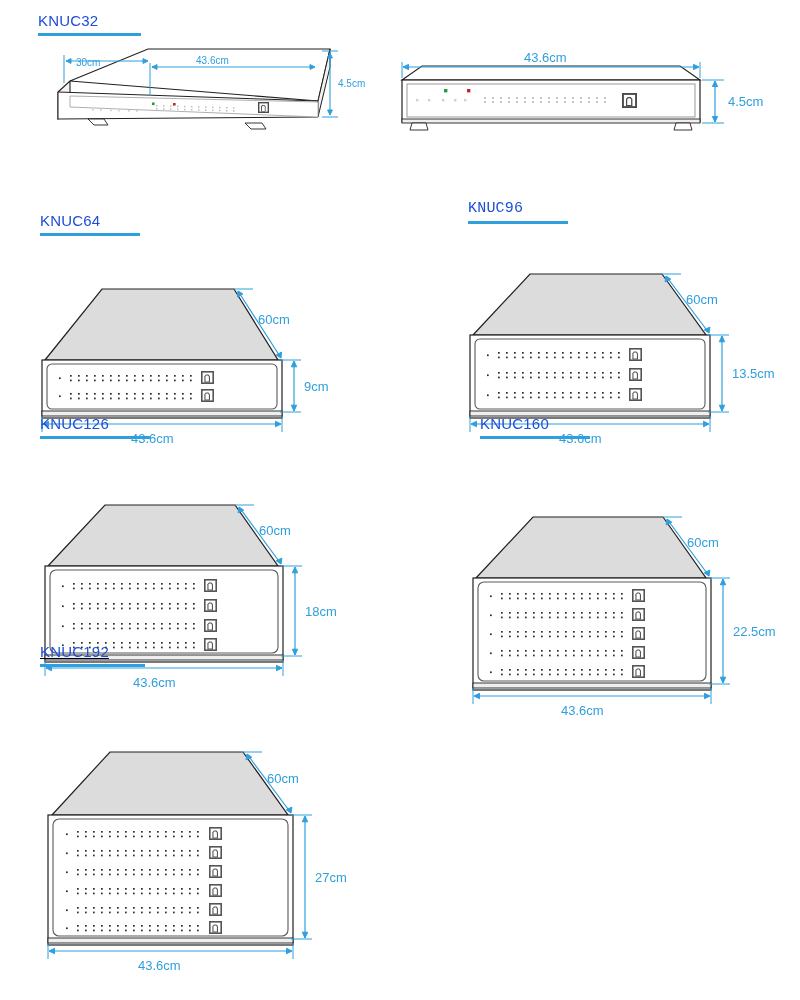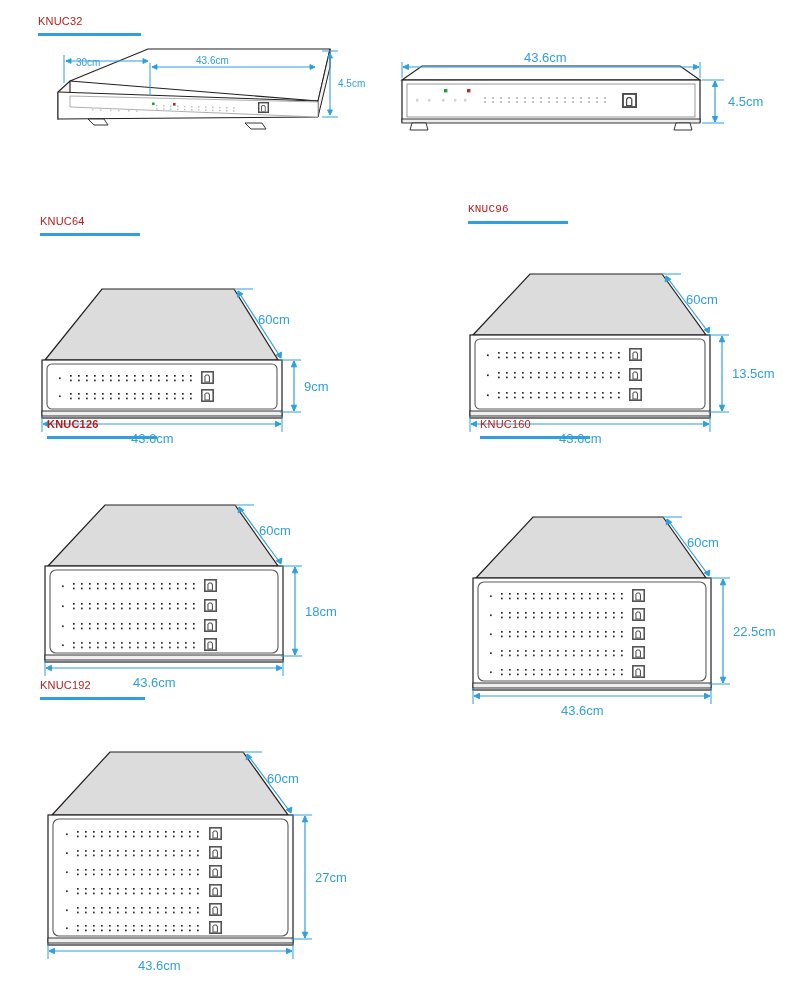--- a/index.html
+++ b/index.html
@@ -5,21 +5,21 @@
   html,body{margin:0;padding:0;}
   body{
     width:800px;height:1000px;background:#ffffff;
     font-family:"Liberation Sans", sans-serif;
     position:relative;overflow:hidden;
     -webkit-font-smoothing:antialiased;
   }
   .unit{position:absolute;text-align:center;}
   .title-wrap{position:absolute;}
   .title-text{
-    font-size:11px;color:#b91c1c;letter-spacing:.2px;
+    font-size:15px;color:#1d4ed8;letter-spacing:.2px;
     line-height:18px;white-space:nowrap;
   }
   .title-rule{height:2.5px;background:#2f9fdd;margin-top:3px;}
   svg{display:block;overflow:visible;}
   text.dim{
     font-family:"Liberation Sans", sans-serif;
     font-size:13px;fill:#2f9fdd;
   }
   text.dim.small{font-size:10px;}
   .blue{stroke:#2f9fdd;}
@@ -490,21 +490,21 @@
     <path class="blue" d="M12,184 L12,200" stroke-width="1" fill="none"></path>
     <path class="blue" d="M252,184 L252,200" stroke-width="1" fill="none"></path>
     <path class="blue" d="M13,192 L251,192" stroke-width="1.2" fill="none"></path>
     <path class="blue" d="M13,192 l5.5,-2.7 0,5.4 z" fill="#2f9fdd" stroke="none"></path>
     <path class="blue" d="M251,192 l-5.5,-2.7 0,5.4 z" fill="#2f9fdd" stroke="none"></path>
   </g>
   <text class="dim" x="101" y="211">43.6cm</text>
 </svg>
 </div>
 
-<div class="title-wrap" style="left:47px;top:415px;font-weight:bold;">
+<div class="title-wrap" style="left:40px;top:415px;">
   <div class="title-text">KNUC126</div>
   <div class="title-rule" style="width:110px;"></div>
 </div>
 
 <div class="unit" style="left:30px;top:450px;">
 <svg width="340" height="185" viewBox="0 0 340 185">
   <polygon points="18,116 75,55 205,55 248,116" fill="#dcdcdc" stroke="#231f20" stroke-width="1.2"></polygon>
   <rect x="15" y="116" width="238" height="96" fill="#ffffff" stroke="#231f20" stroke-width="1.2"></rect>
   <rect x="20" y="120" width="228" height="83" rx="6" fill="#ffffff" stroke="#5a5a5a" stroke-width="1.1"></rect>
   <rect x="15" y="205" width="238" height="5" fill="#efefef" stroke="#231f20" stroke-width=".9"></rect>
@@ -948,21 +948,21 @@
     <path class="blue" d="M15,238 L15,254" stroke-width="1" fill="none"></path>
     <path class="blue" d="M253,238 L253,254" stroke-width="1" fill="none"></path>
     <path class="blue" d="M16,246 L252,246" stroke-width="1.2" fill="none"></path>
     <path class="blue" d="M16,246 l5.5,-2.7 0,5.4 z" fill="#2f9fdd" stroke="none"></path>
     <path class="blue" d="M252,246 l-5.5,-2.7 0,5.4 z" fill="#2f9fdd" stroke="none"></path>
   </g>
   <text class="dim" x="103" y="265">43.6cm</text>
 </svg>
 </div>
 
-<div class="title-wrap" style="left:40px;top:676px;">
+<div class="title-wrap" style="left:40px;top:643px;text-decoration:underline;">
   <div class="title-text">KNUC192</div>
   <div class="title-rule" style="width:105px;"></div>
 </div>
 
 <div class="unit" style="left:30px;top:690px;">
 <svg width="360" height="240" viewBox="0 0 360 240">
   <polygon points="22,125 80,62 213,62 258,125" fill="#dcdcdc" stroke="#231f20" stroke-width="1.2"></polygon>
   <rect x="18" y="125" width="245" height="130" fill="#ffffff" stroke="#231f20" stroke-width="1.2"></rect>
   <rect x="23" y="129" width="235" height="117" rx="6" fill="#ffffff" stroke="#5a5a5a" stroke-width="1.1"></rect>
   <rect x="18" y="248" width="245" height="5" fill="#efefef" stroke="#231f20" stroke-width=".9"></rect>

